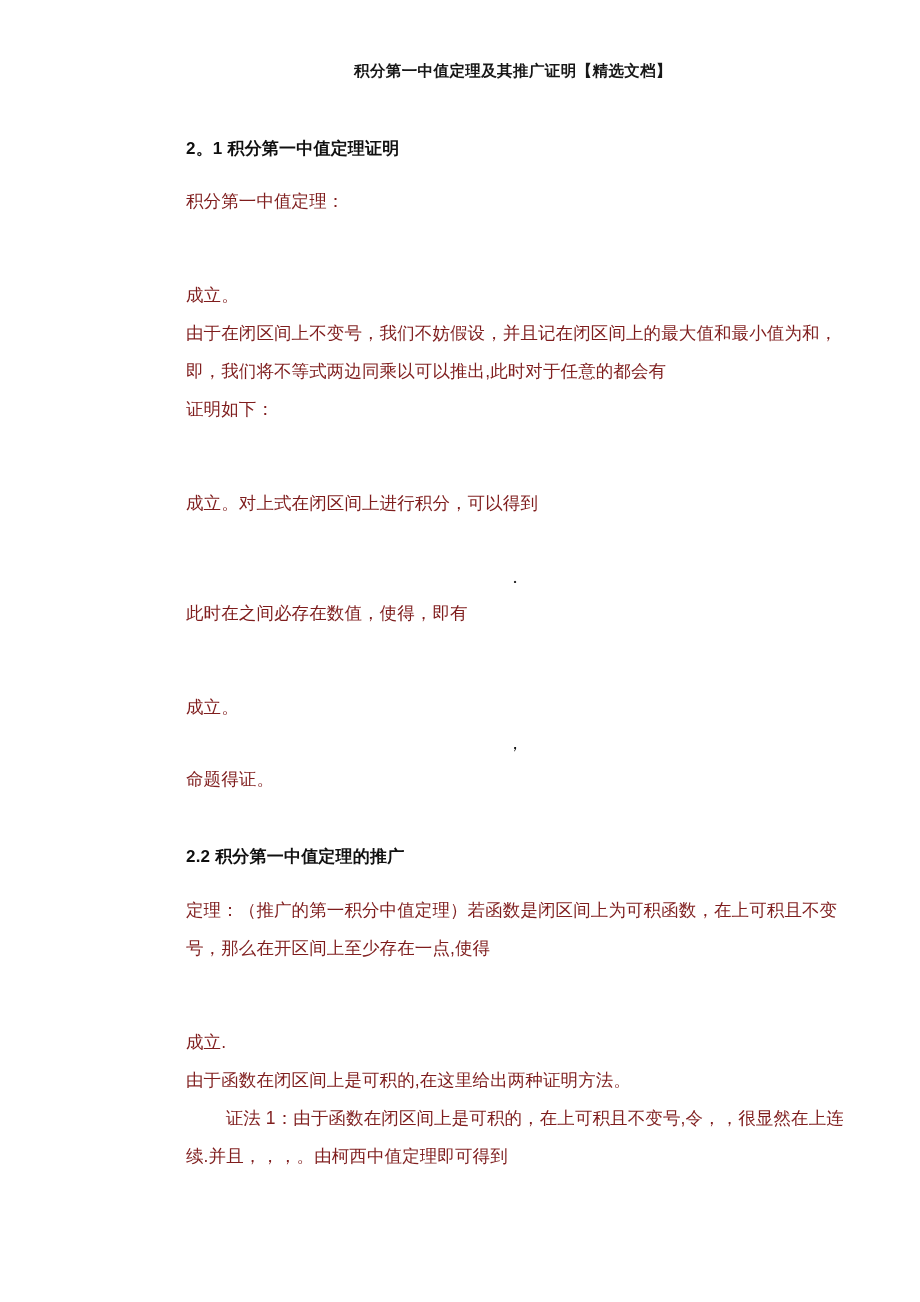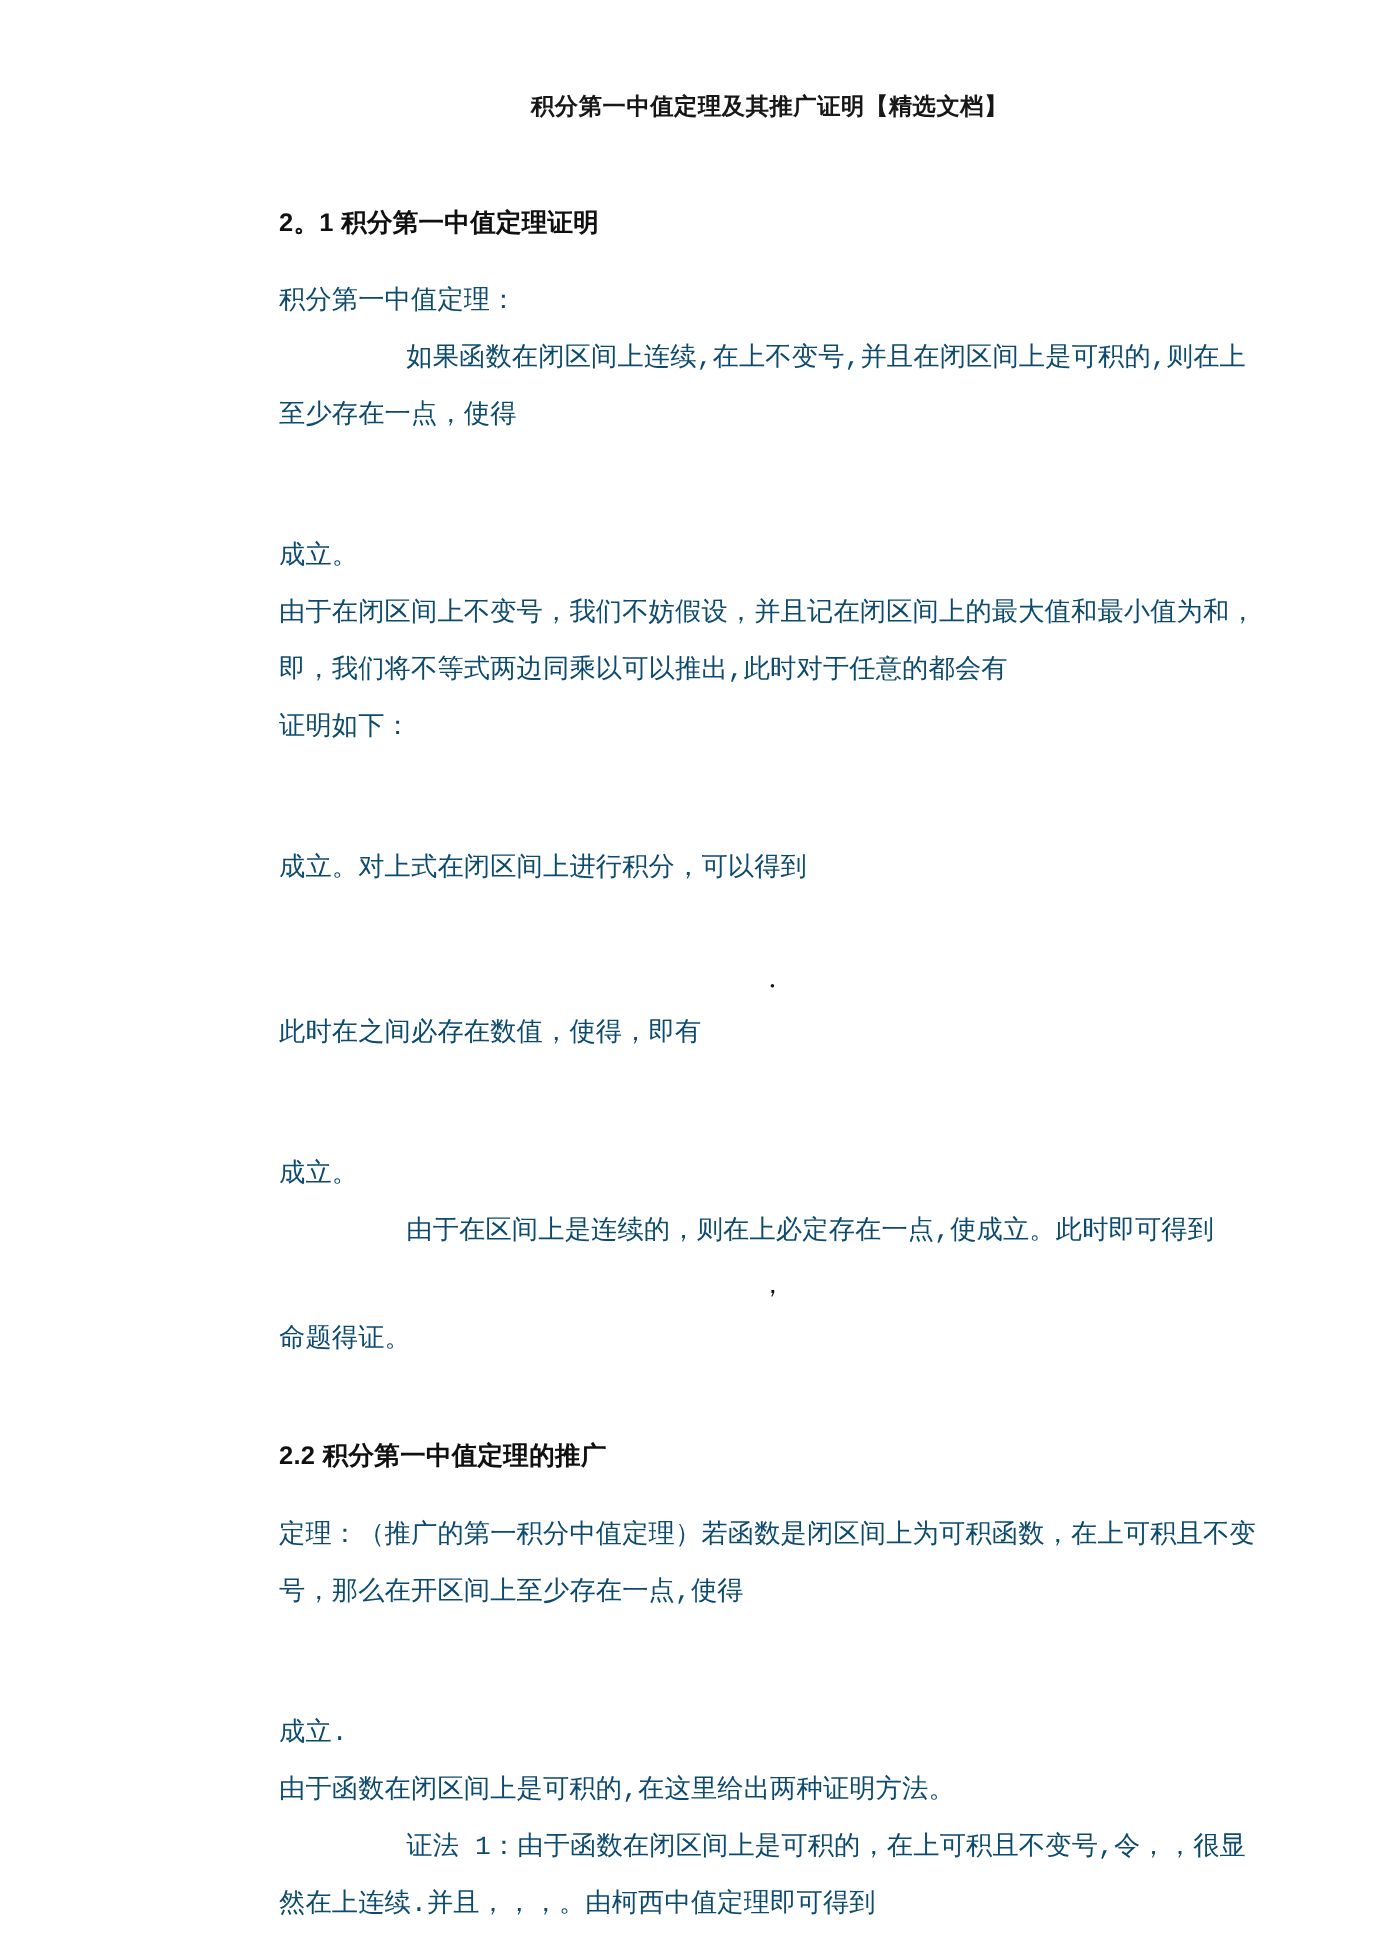--- a/index.html
+++ b/index.html
@@ -48,26 +48,26 @@
     font-size: 17px;
     font-weight: 700;
     color: #101010;
     margin: 0;
     padding: 0;
     line-height: 1.5;
     letter-spacing: 0.2px;
   }
 
   p.body-line {
-    font-family: Liberation Mono, monospace;
+    font-family: Liberation Sans, sans-serif;
     font-size: 17.5px;
     line-height: 38px;
     margin: 0;
     padding: 0;
-    color: #0c4a6e;
+    color: #7f1d1d;
     letter-spacing: 0.1px;
     text-align: left;
     white-space: pre-wrap;
   }
 
   
   .gap-h1-body { height: 20px; }
   .gap-before-h2 { height: 46px; }
   .gap-after-h2 { height: 22px; }
 
@@ -95,33 +95,31 @@
 <div class="page">
 
   <div class="doc-header">积分第一中值定理及其推广证明【精选文档】</div>
 
   <div class="content">
 
     <h2 class="section-heading">2。1 积分第一中值定理证明</h2>
     <div class="gap-h1-body"></div>
 
     <p class="body-line">积分第一中值定理：</p>
-    <p class="body-line">        如果函数在闭区间上连续,在上不变号,并且在闭区间上是可积的,则在上至少存在一点，使得</p>
     <div class="formula-blank tall"></div>
     <p class="body-line">成立。</p>
     <p class="body-line">由于在闭区间上不变号，我们不妨假设，并且记在闭区间上的最大值和最小值为和，即，我们将不等式两边同乘以可以推出,此时对于任意的都会有</p>
     <p class="body-line">证明如下：</p>
     <div class="formula-blank tall"></div>
     <p class="body-line">成立。对上式在闭区间上进行积分，可以得到</p>
     <div class="formula-blank"></div>
     <p class="formula-orphan">.</p>
     <p class="body-line">此时在之间必存在数值，使得，即有</p>
     <div class="formula-blank tall"></div>
     <p class="body-line">成立。</p>
-    <p class="body-line">        由于在区间上是连续的，则在上必定存在一点,使成立。此时即可得到</p>
     <p class="formula-orphan">，</p>
     <p class="body-line">命题得证。</p>
 
     <div class="gap-before-h2"></div>
     <h2 class="section-heading">2.2 积分第一中值定理的推广</h2>
     <div class="gap-after-h2"></div>
 
     <p class="body-line">定理：（推广的第一积分中值定理）若函数是闭区间上为可积函数，在上可积且不变号，那么在开区间上至少存在一点,使得</p>
     <div class="formula-blank tall"></div>
     <p class="body-line">成立.</p>

